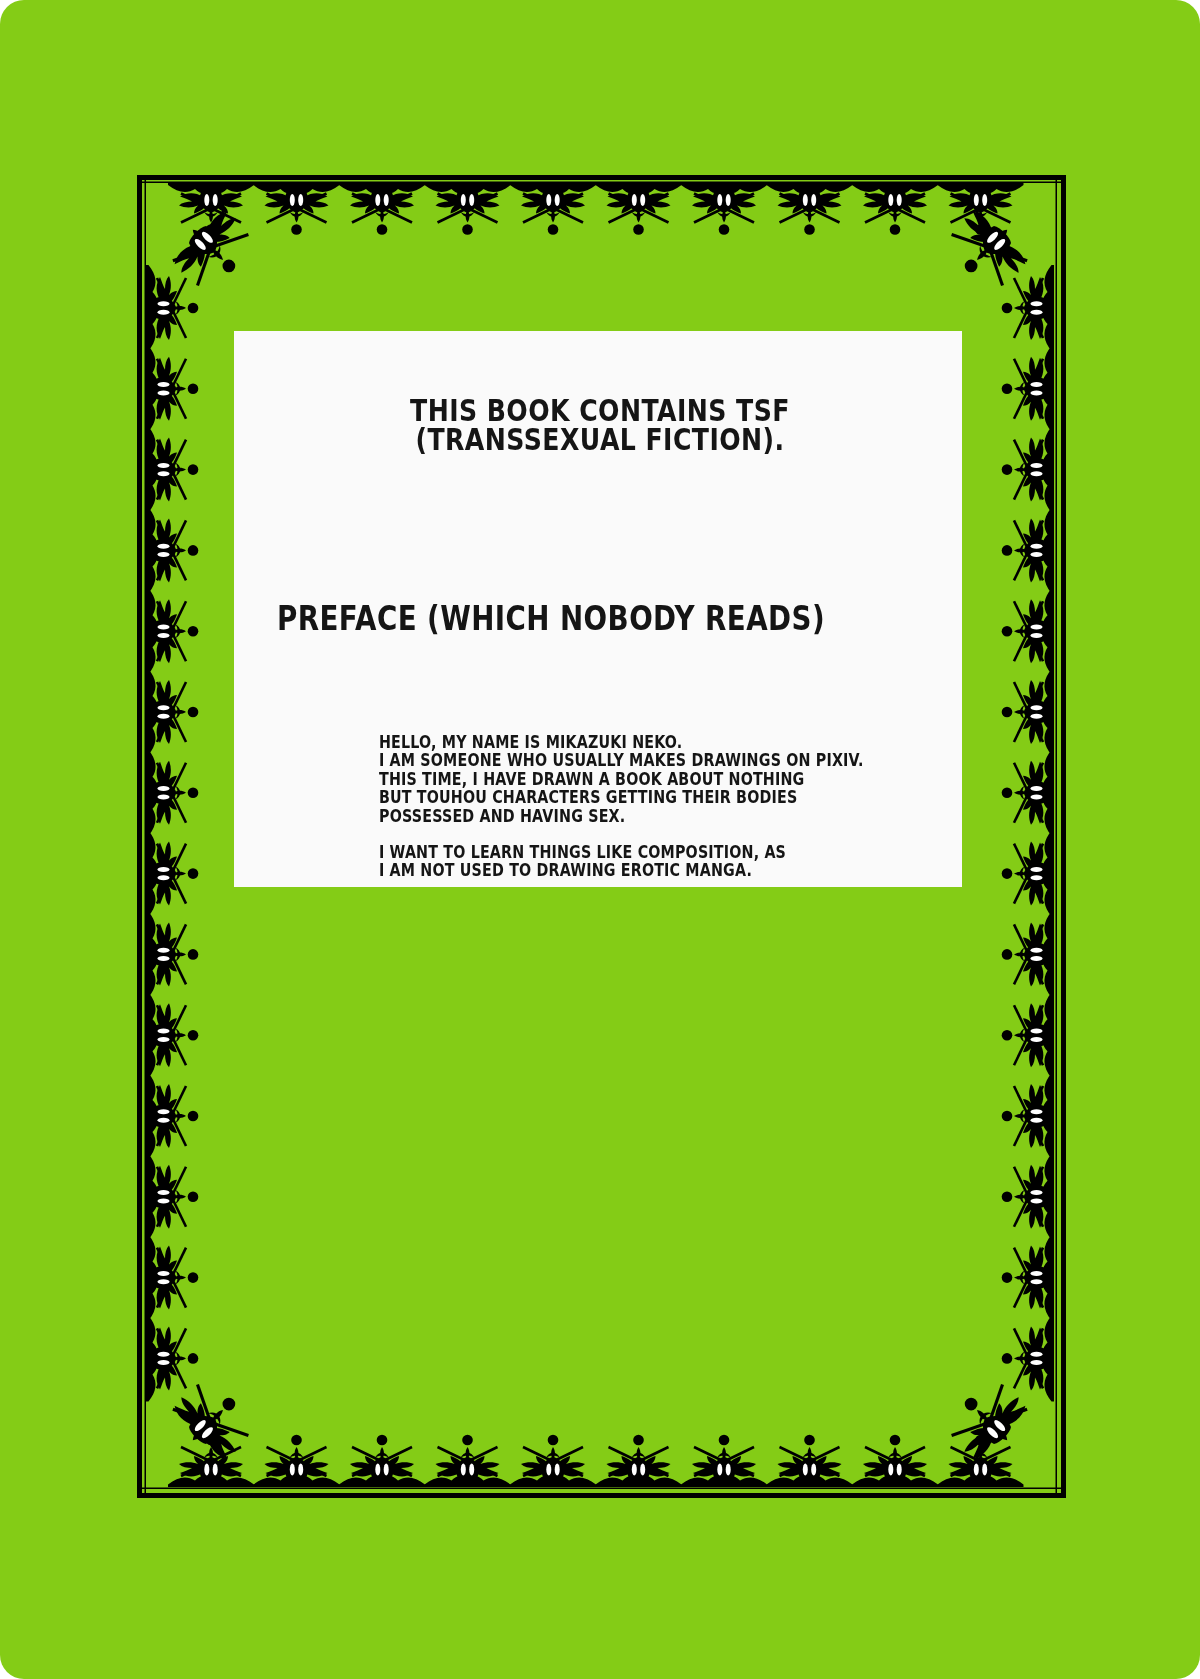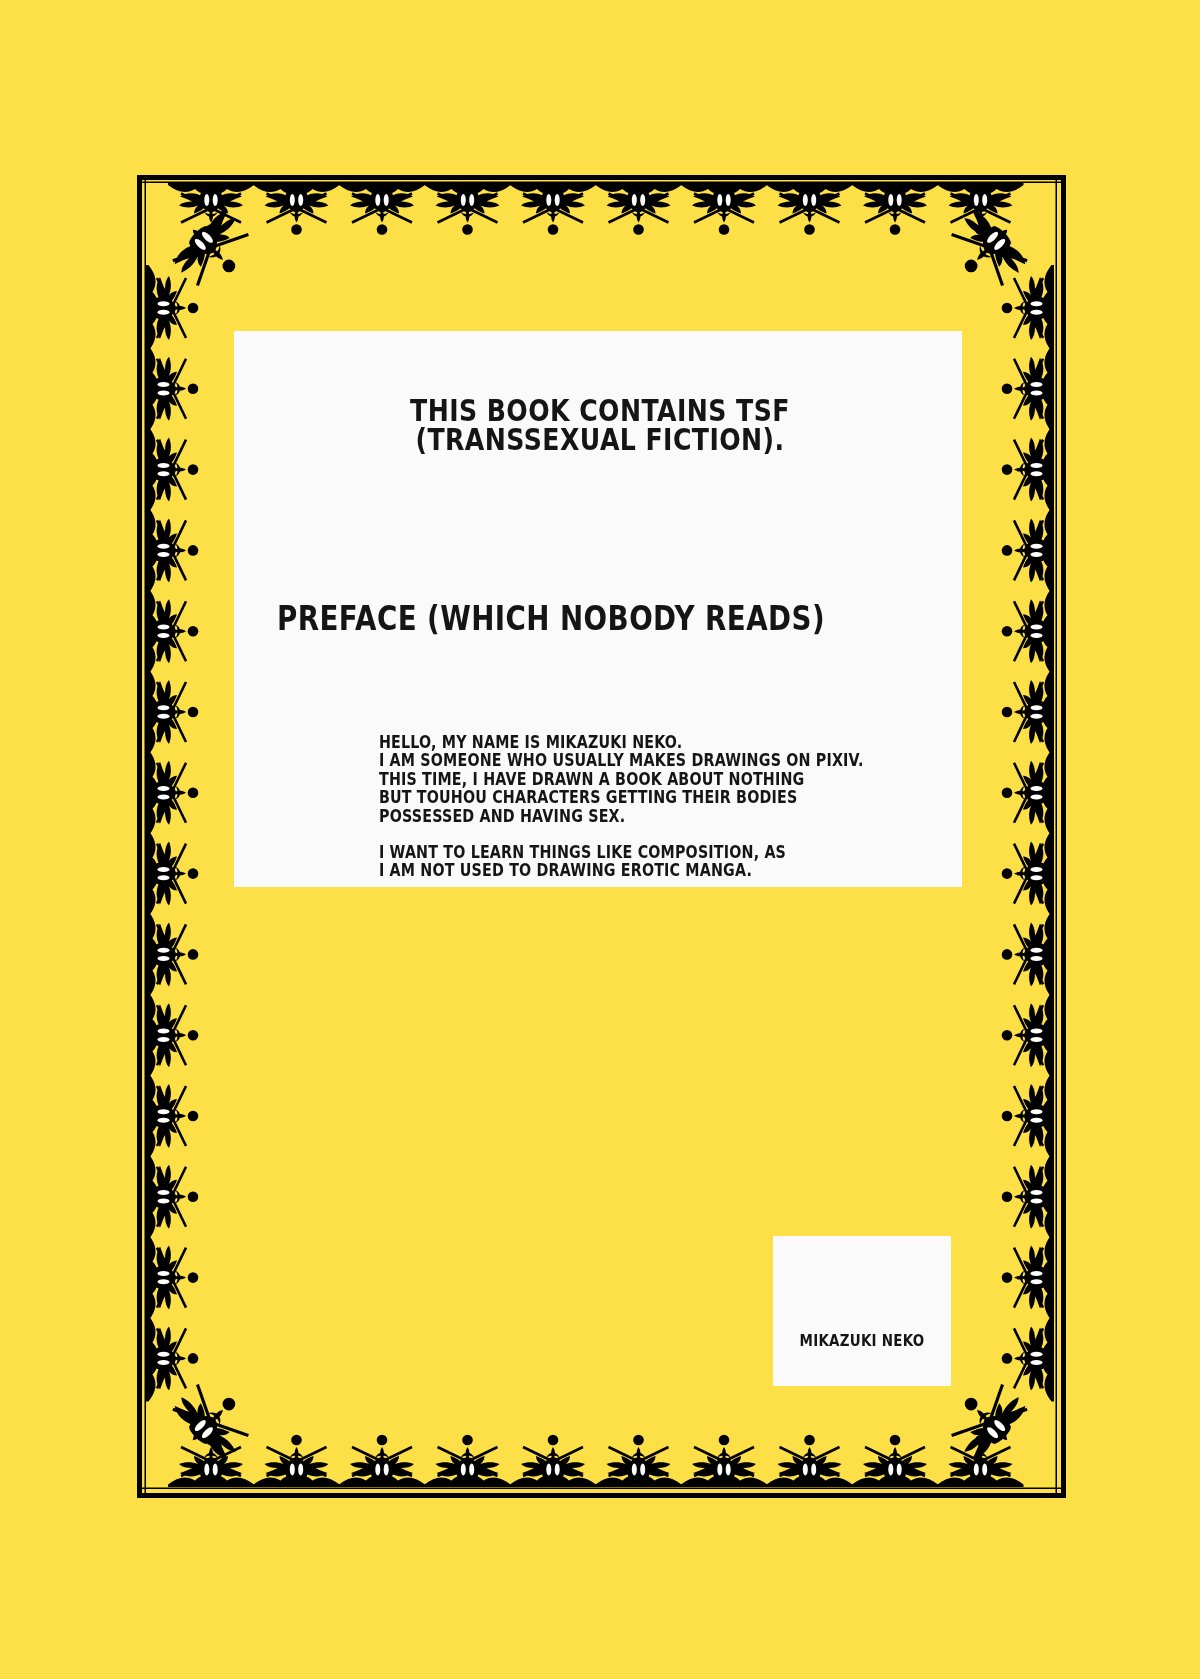--- a/index.html
+++ b/index.html
@@ -1,20 +1,20 @@
 <!DOCTYPE html>
 <html><head>
 <meta charset="utf-8">
 <style>
   html,body{margin:0;padding:0;background:#ffffff;}
   body{
     width:1200px;height:1679px;position:relative;overflow:hidden;
     font-family:"DejaVu Sans",sans-serif;color:#151515;
   }
-  .page{position:absolute;inset:0;background:#fde047;}
+  .page{position:absolute;inset:0;background:#84cc16;border-radius:24px;}
 
   
   .frame{position:absolute;left:131px;top:168px;width:938px;height:1334px;}
 
   
   .panel{position:absolute;background:#fafafa;}
   .panel-main{left:234px;top:331px;width:728px;height:556px;}
   .panel-signature{left:773px;top:1236px;width:178px;height:150px;}
 
   
@@ -166,17 +166,14 @@
       <div>THIS TIME, I HAVE DRAWN A BOOK ABOUT NOTHING</div>
       <div>BUT TOUHOU CHARACTERS GETTING THEIR BODIES</div>
       <div>POSSESSED AND HAVING SEX.</div>
     </div>
     <div class="para2">
       <div>I WANT TO LEARN THINGS LIKE COMPOSITION, AS</div>
       <div>I AM NOT USED TO DRAWING EROTIC MANGA.</div>
     </div>
   </div>
 
-  <div class="panel panel-signature">
-    <div class="signature">MIKAZUKI NEKO</div>
-  </div>
 
 </div>
 
 </body></html>

